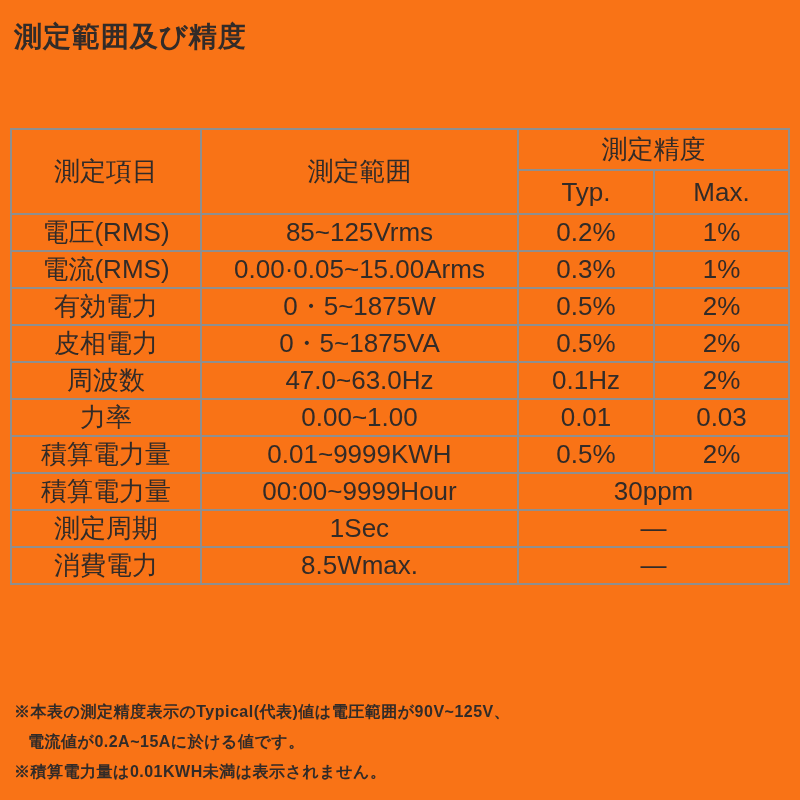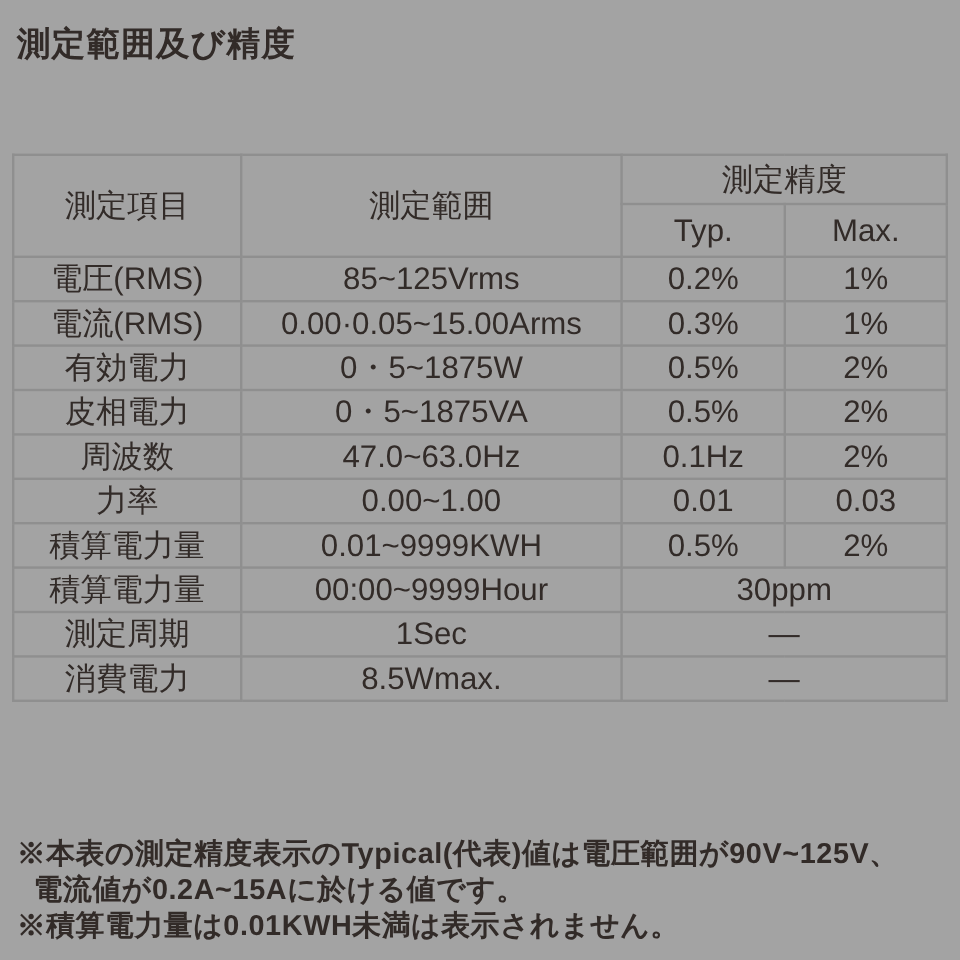--- a/index.html
+++ b/index.html
@@ -4,21 +4,21 @@
 <style>
   * { margin: 0; padding: 0; box-sizing: border-box; }
   html, body { background: #ffffff; }
   body {
     width: 800px; height: 800px;
     font-family: "Liberation Sans", sans-serif;
     color: #322b28;
     position: relative;
     overflow: hidden;
   }
-  .page { position: absolute; inset: 0; background: #a3a3a3; }
+  .page { position: absolute; inset: 0; background: #f97316; }
 
   .title {
     position: absolute;
     left: 14px; top: 18px;
     font-size: 28px;
     font-weight: 600;
     letter-spacing: 1px;
     color: #322b28;
   }
 
@@ -41,21 +41,21 @@
     overflow: hidden;
   }
   tr.hdr1 td { height: 41px; }
   tr.hdr2 td { height: 44px; }
   tr.data td { height: 32px; }
   td.range-cell-wide { font-size: 25px; margin-top: 44px; }
 
   .notes {
     position: absolute;
     left: 14px; top: 697px;
-    font-size: 24px;
+    font-size: 16px;
     font-weight: 600;
     line-height: 30px;
     color: #322b28;
     letter-spacing: 0.5px;
   }
   .notes .indent { padding-left: 14px; }
 </style>
 </head>
 <body>
 

